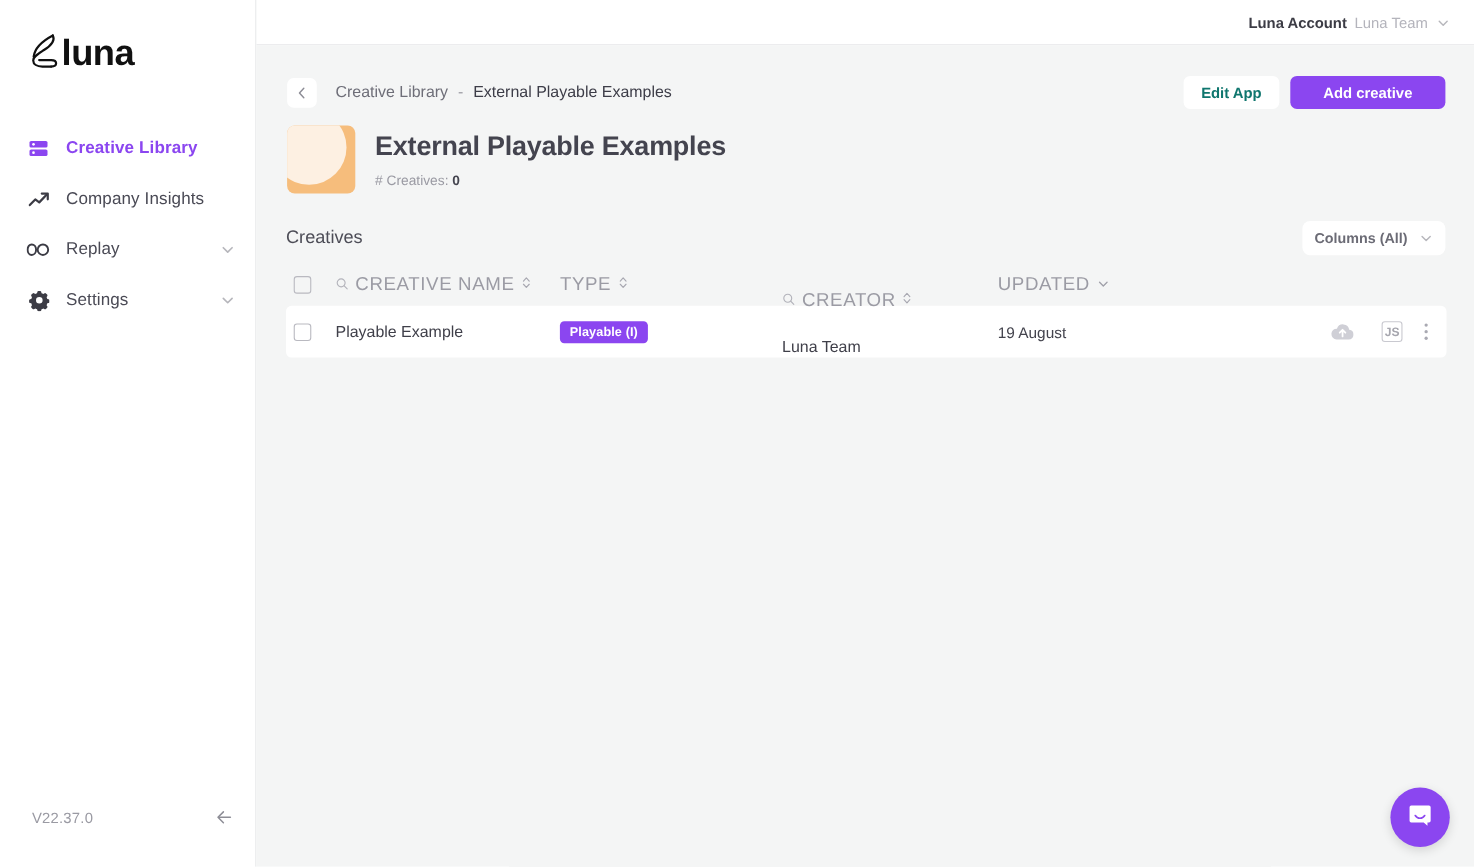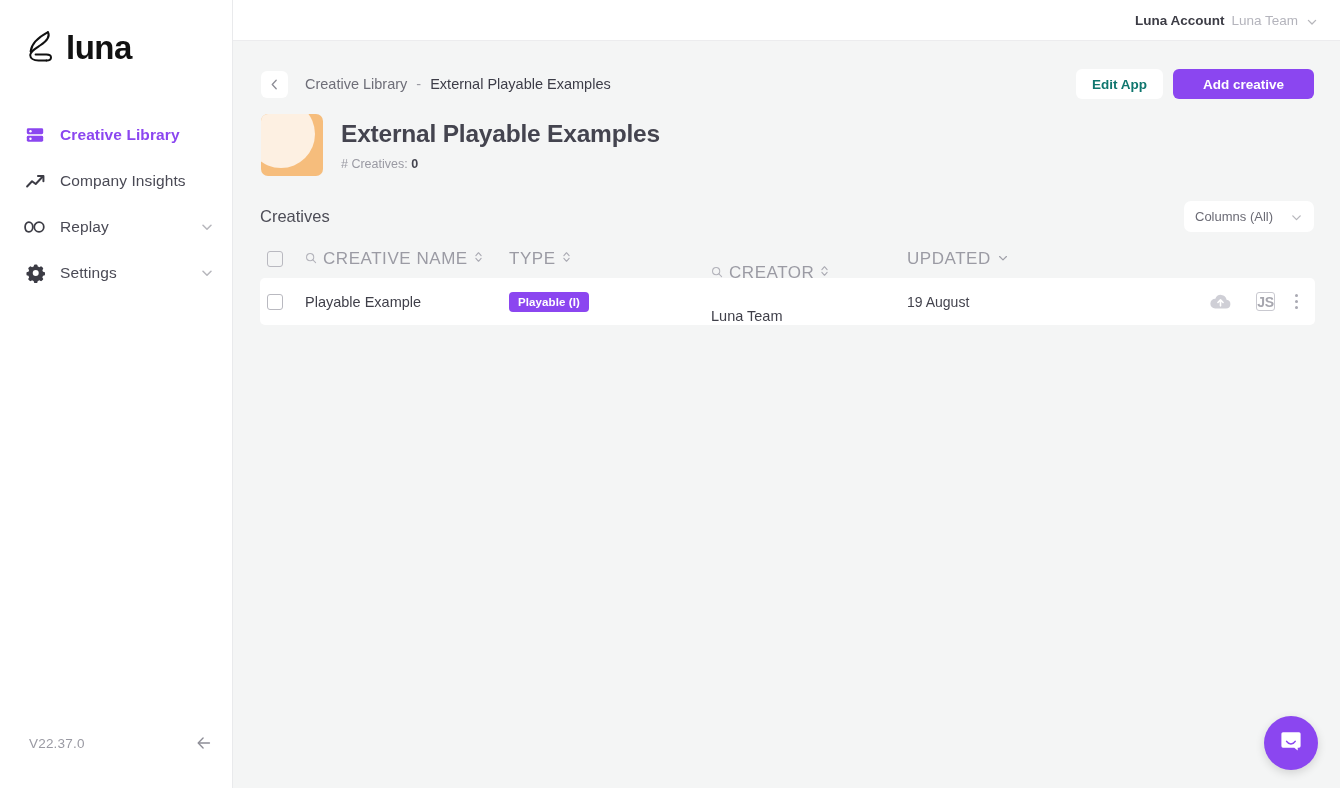--- a/index.html
+++ b/index.html
@@ -14,21 +14,21 @@
 
   
   .sidebar {
     width: 233px; height: 788px;
     background: #ffffff;
     border-right: 1px solid #e9eaec;
     position: relative;
     flex: 0 0 233px;
   }
   .logo-wrap {
-    display: flex; align-items: center; gap: 10px;
+    display: flex; align-items: center; 
     padding: 24px 0 0 26px;
     height: 70px;
   }
   .logo-mark { width: 30px; height: 34px; display: block; }
   .logo-text {
     font-size: 33px; font-weight: 700; letter-spacing: -0.5px;
     color: #111111; line-height: 1;
   }
 
   .nav { margin-top: 42px; }
@@ -122,21 +122,21 @@
   
   .sectionrow {
     display: flex; align-items: center;
     padding: 24px 26px 0 27px; height: 56px;
   }
   .section-title { font-size: 16.5px; color: #4d4d57; }
   .columns-select {
     margin-left: auto;
     width: 130px; height: 31px; border-radius: 7px;
     background: #ffffff; display: flex; align-items: center;
-    padding: 0 11px; cursor: pointer;
+    padding: 0 11px; cursor: pointer; font-weight: bold;
   }
   .columns-label { font-size: 13px; color: #6b6b75; }
   .columns-caret { margin-left: auto; width: 13px; height: 13px; opacity: .55; }
 
   
   .table { padding: 10px 25px 0 27px; }
   .thead {
     display: flex; align-items: center;
     height: 34px; padding-left: 7px; padding-right: 8px;
   }
@@ -169,21 +169,21 @@
     height: 20px; padding: 0 9px; border-radius: 4px;
     background: #8b46f0; color: #ffffff;
     font-size: 11.5px; font-weight: 700; letter-spacing: .1px;
   }
   .cell-creator { font-size: 14.5px; color: #3f3f49; }
   .cell-updated { font-size: 14px; color: #44444e; }
   .icon-btn { cursor: pointer; display: flex; align-items: center; justify-content: center; }
   .js-chip {
     width: 19px; height: 19px; border: 1.4px solid #c9c9d0; border-radius: 3px;
     display: flex; align-items: center; justify-content: center;
-    font-size: 14px; font-weight: 700; color: #a6a6ae; letter-spacing: -.2px; margin-left: 10px;
+    font-size: 11px; font-weight: 700; color: #a6a6ae; letter-spacing: -.2px; margin-left: 10px;
   }
   .kebab { display: flex; flex-direction: column; gap: 2.6px; padding: 3px 6px; cursor: pointer; }
   .kebab i { width: 3px; height: 3px; border-radius: 50%; background: #a9a9b2; display: block; }
 
   
   .chat-launcher {
     position: absolute; right: 22px; bottom: 18px;
     width: 54px; height: 54px; border-radius: 50%;
     background: #8b46f0; cursor: pointer;
     display: flex; align-items: center; justify-content: center;

